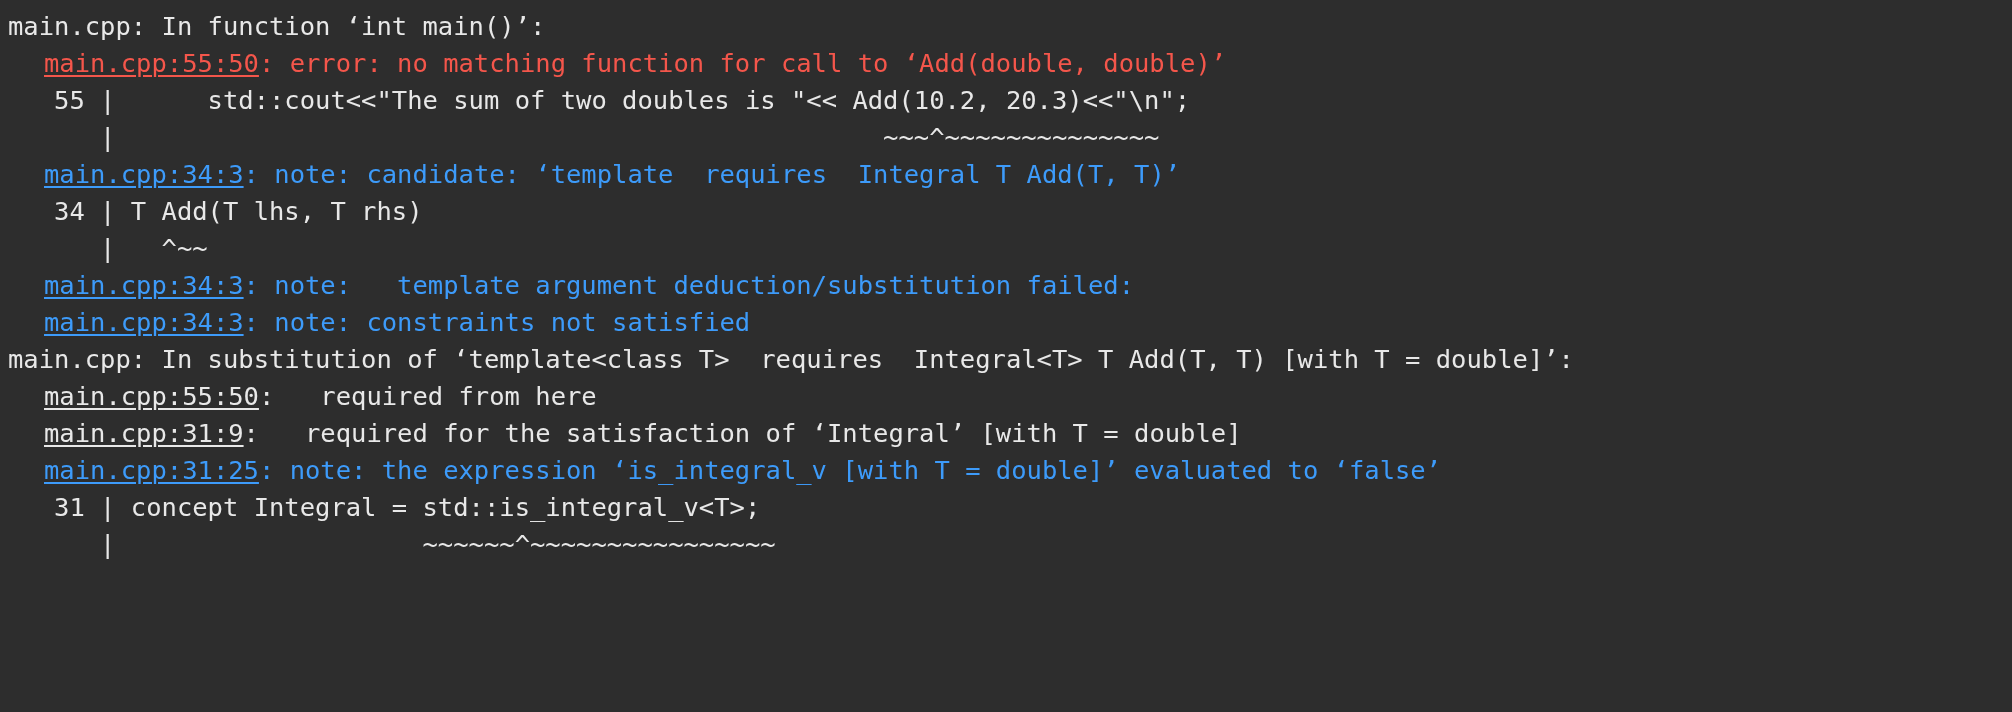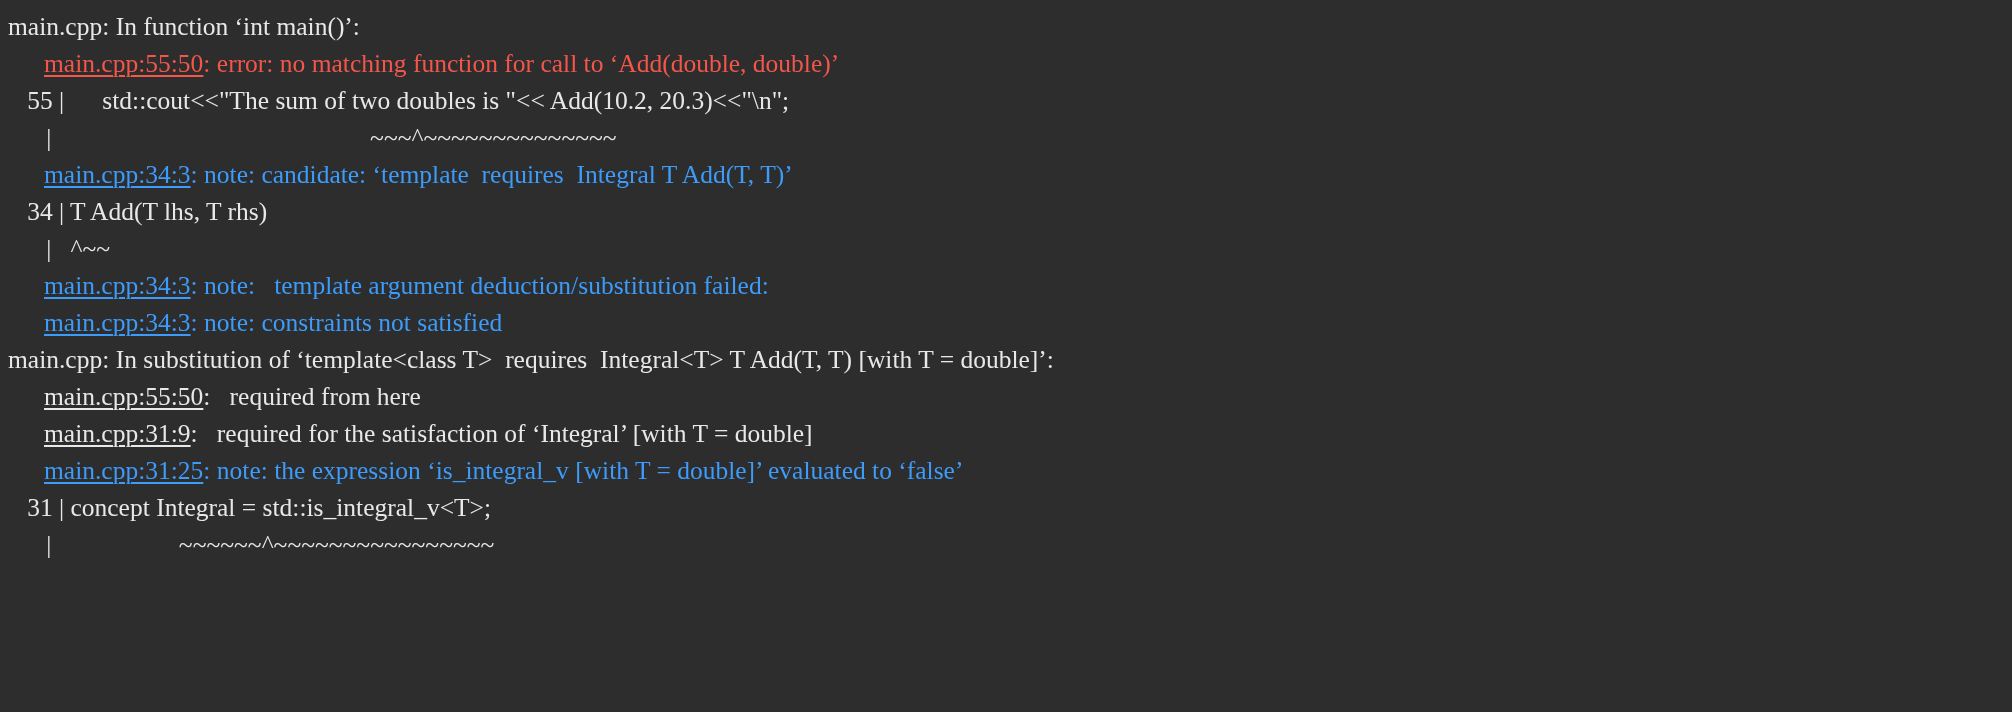--- a/index.html
+++ b/index.html
@@ -17,21 +17,20 @@
     width: 2012px;
     height: 712px;
     background: #2d2d2d;
     padding: 8px 0 0 8px;
     box-sizing: border-box;
     font-size: 25.5px;
     line-height: 37px;
     letter-spacing: 0px;
     white-space: pre;
     color: #e6e6e6;
-    font-family: Liberation Serif, serif;
   }
   .line {
     white-space: pre;
     height: 37px;
     line-height: 37px;
     font-size: 25.5px;
   }
   .w   { color: #e8e8e8; }
   .red { color: #f4564b; }
   .blu { color: #3d9bfa; }

